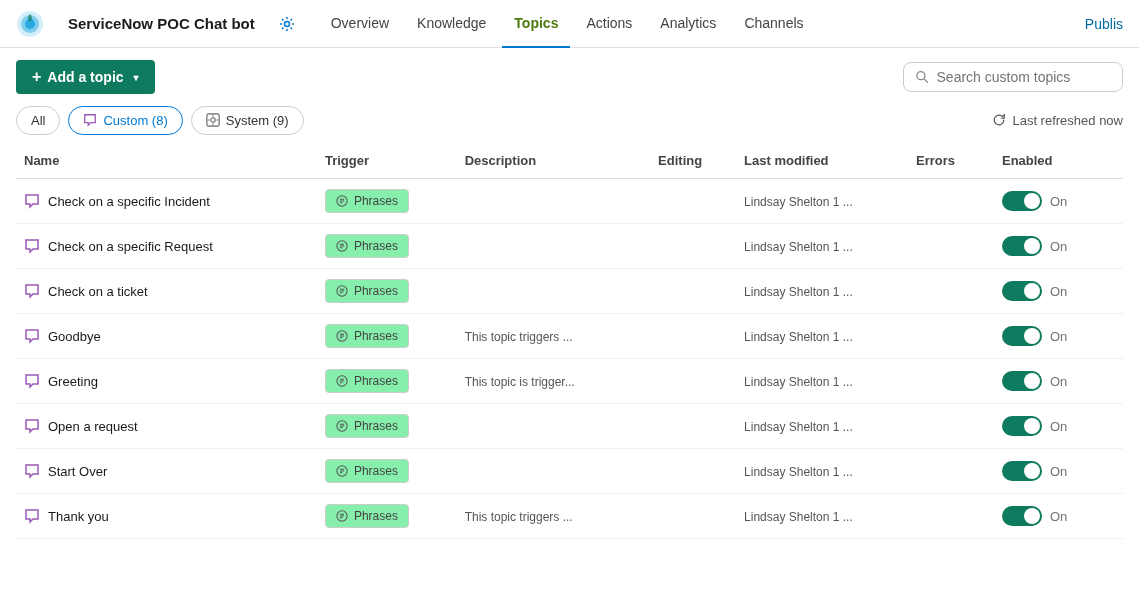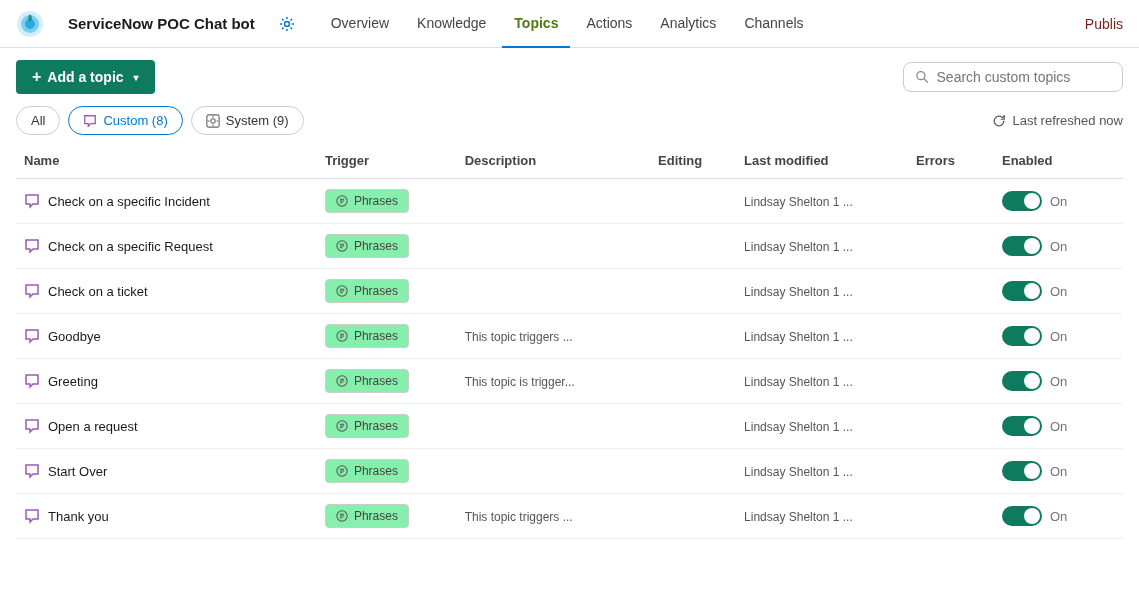--- a/index.html
+++ b/index.html
@@ -5,36 +5,36 @@
     * { box-sizing: border-box; margin: 0; padding: 0; }
     body { font-family: 'Segoe UI', Arial, sans-serif; font-size: 14px; color: #333; background: #fff; width: 1139px; min-height: 599px; overflow-x: hidden; }
 
     
     .header { display: flex; align-items: center; height: 48px; border-bottom: 1px solid #e0e0e0; padding: 0 16px; gap: 24px; }
     .header-logo { display: flex; align-items: center; gap: 24px; font-weight: 600; font-size: 15px; color: #1a1a1a; min-width: 220px; }
     .logo-icon { width: 28px; height: 28px; }
     .nav { display: flex; align-items: center; gap: 4px; flex: 1; }
     .nav-item { padding: 0 12px; height: 48px; display: flex; align-items: center; font-size: 14px; color: #444; cursor: pointer; border-bottom: 2px solid transparent; }
     .nav-item.active { color: #4d7c0f; border-bottom: 2px solid #0078d4; font-weight: 600; }
-    .header-right { margin-left: auto; font-size: 14px; color: #7f1d1d; cursor: pointer; padding-left: 35px; }
+    .header-right { margin-left: auto; font-size: 14px; color: #0369a1; cursor: pointer; padding-left: 35px; }
 
     
     .toolbar { display: flex; align-items: center; padding: 12px 16px; gap: 12px; }
     .add-topic-btn { display: flex; align-items: center; gap: 6px; background: #0e7a5e; color: #fff; border: none; padding: 8px 16px; border-radius: 4px; cursor: pointer; font-size: 14px; font-weight: 600; }
     .add-topic-btn .plus { font-size: 16px; }
     .add-topic-btn .chevron { font-size: 10px; margin-left: 4px; }
     .search-box { margin-left: auto; display: flex; align-items: center; border: 1px solid #ccc; border-radius: 8px; padding: 6px 12px; gap: 8px; width: 220px; }
     .search-box input { border: none; outline: none; font-size: 14px; color: #666; width: 100%; background: transparent; }
 
     
     .filter-bar { display: flex; align-items: center; padding: 0 16px 8px; gap: 8px; }
-    .filter-btn { display: flex; align-items: flex-end; gap: 6px; padding: 6px 14px; border-radius: 16px; border: 1px solid #ccc; background: #fff; cursor: pointer; font-size: 13px; color: #333; }
+    .filter-btn { display: flex; align-items: flex-start; gap: 6px; padding: 6px 14px; border-radius: 16px; border: 1px solid #ccc; background: #fff; cursor: pointer; font-size: 13px; color: #333; }
     .filter-btn.active { border-color: #0078d4; color: #0078d4; background: #fff; }
     .filter-all { padding: 6px 14px; border-radius: 16px; border: 1px solid #ccc; background: #fff; cursor: pointer; font-size: 13px; color: #333; }
-    .refresh-info { margin-left: auto; display: flex; align-items: flex-end; gap: 6px; font-size: 13px; color: #555; }
+    .refresh-info { margin-left: auto; display: flex; align-items: flex-start; gap: 6px; font-size: 13px; color: #555; }
 
     
     .table-container { padding: 0 16px; }
     table { width: 100%; border-collapse: collapse; }
     thead tr { border-bottom: 1px solid #ddd; }
     th { text-align: left; padding: 10px 8px; font-size: 13px; font-weight: 600; color: #444; }
     tbody tr { border-bottom: 1px solid #f0f0f0; }
     td { padding: 10px 8px; font-size: 13px; color: #333; vertical-align: middle; }
 
     .topic-cell { display: flex; align-items: center; gap: 8px; }

